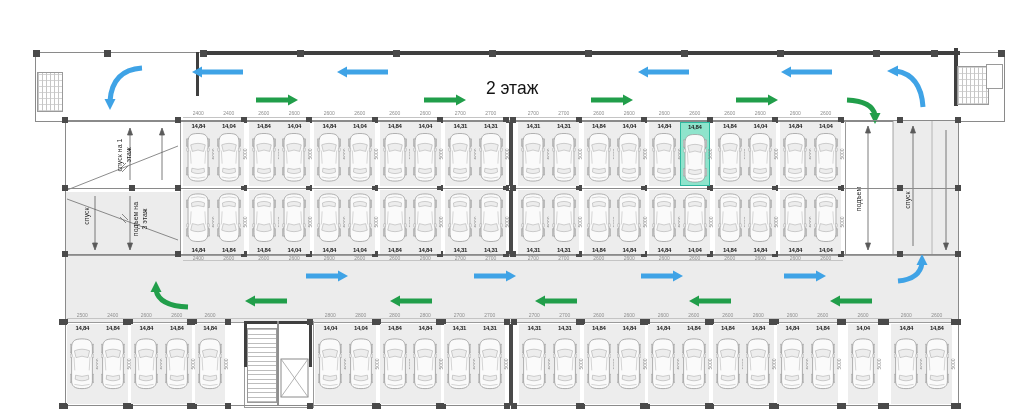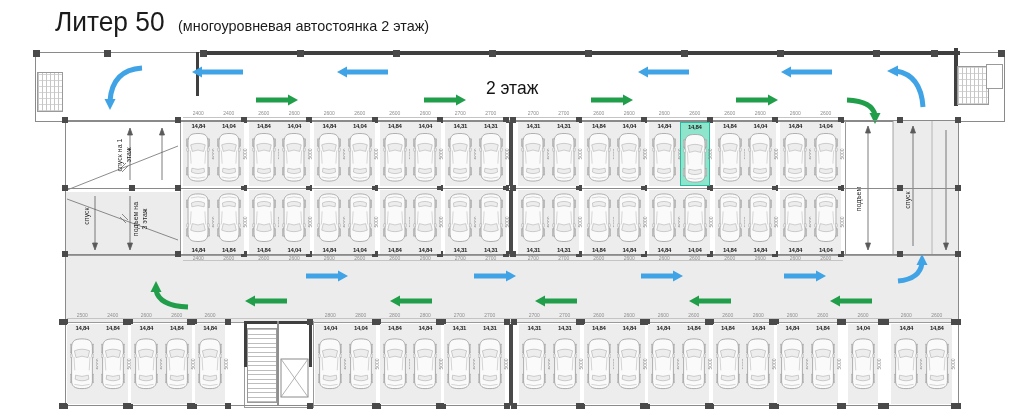--- a/index.html
+++ b/index.html
@@ -30,23 +30,20 @@
     repeating-linear-gradient(0deg,#d4d4d4 0 1px,transparent 1px 6px);}
   .stairsH{position:absolute;border:1px solid #9a9a9a;background:
     repeating-linear-gradient(0deg,#bdbdbd 0 1px,transparent 1px 4.5px);}
   svg{display:block;}
   .ovl{position:absolute;left:0;top:0;pointer-events:none;}
 </style>
 </head>
 <body>
 
 <div class="stage">
-  <div class="title">
-    <span class="tmain">Литер 50</span><span class="tsub">(многоуровневая автостоянка 2 этаж)</span>
-  </div>
 
   <div id="plan">
 
     <svg width="0" height="0" style="position:absolute" aria-hidden="true">
       <defs>
         <g id="car-shape">
           <rect x="-0.6" y="7.5" width="4.2" height="10" rx="1.2" fill="#c9c9c9" stroke="#8f8f8f" stroke-width="0.6"></rect>
           <rect x="26.4" y="7.5" width="4.2" height="10" rx="1.2" fill="#c9c9c9" stroke="#8f8f8f" stroke-width="0.6"></rect>
           <rect x="-0.6" y="45" width="4.2" height="10" rx="1.2" fill="#c9c9c9" stroke="#8f8f8f" stroke-width="0.6"></rect>
           <rect x="26.4" y="45" width="4.2" height="10" rx="1.2" fill="#c9c9c9" stroke="#8f8f8f" stroke-width="0.6"></rect>

